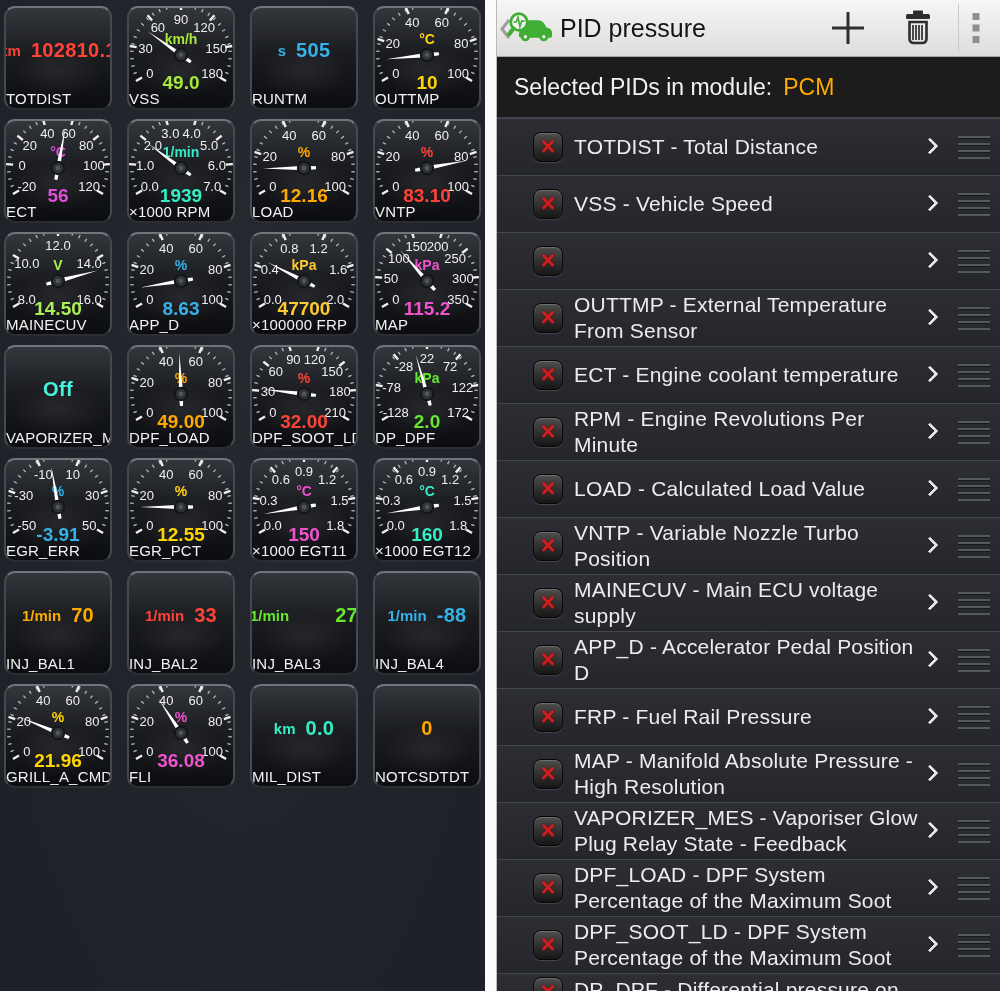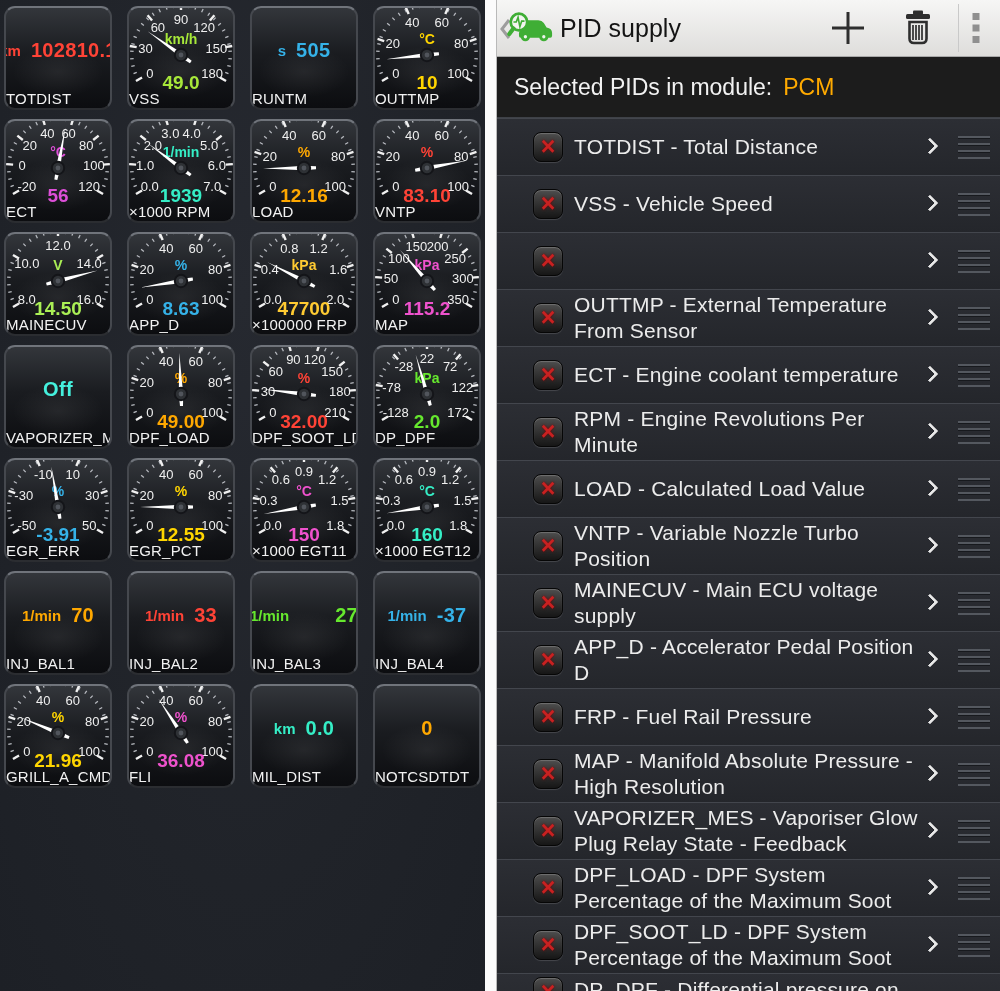--- a/index.html
+++ b/index.html
@@ -1075,21 +1075,21 @@
       <div class="tile">
         <div class="tt-body">
           <div class="tt-unit" style="color: rgb(102, 232, 46);">1/min</div>
           <div class="tt-value" style="color: rgb(102, 232, 46); margin-left: 36px;">27</div>
         </div>
         <div class="tile-name">INJ_BAL3</div>
       </div>
       <div class="tile">
         <div class="tt-body">
           <div class="tt-unit" style="color: rgb(53, 178, 232);">1/min</div>
-          <div class="tt-value" style="color: rgb(53, 178, 232);">-37</div>
+          <div class="tt-value" style="color: rgb(53, 178, 232);">-88</div>
         </div>
         <div class="tile-name">INJ_BAL4</div>
       </div>
       <div class="tile">
         <svg viewBox="0 0 104 84" width="104" height="84">
           <line x1="7.832704406993628" y1="72.49999999999999" x2="10.86379332023916" y2="70.74999999999999" stroke="#b7bac0" stroke-width="1.3"></line>
           <line x1="4.5254388191455845" y1="65.63239224268615" x2="7.783496939400301" y2="64.35369865740377" stroke="#b7bac0" stroke-width="1.3"></line>
           <line x1="2.278676478726993" y1="58.34856763177203" x2="5.690924171363378" y2="57.56974436292493" stroke="#b7bac0" stroke-width="1.3"></line>
           <line x1="1.142606343759816" y1="50.811234772907625" x2="4.632819633893945" y2="50.54967944535514" stroke="#b7bac0" stroke-width="1.3"></line>
           <line x1="1.142606343759816" y1="43.18876522709237" x2="4.632819633893945" y2="43.450320554644854" stroke="#b7bac0" stroke-width="1.3"></line>
@@ -1221,21 +1221,21 @@
           <path d="M13 26 L17 15 Q18 12 22 12 L34 12 Q38 12 40 15 L43 20 Q49 21 49 26 L49 29 Q49 31 47 31 L15 31 Q13 31 13 29 Z"></path>
           <circle cx="20" cy="30" r="5"></circle>
           <circle cx="40" cy="30" r="5"></circle>
         </g>
         <circle cx="20" cy="30" r="1.8" fill="#eef3ee"></circle>
         <circle cx="40" cy="30" r="1.8" fill="#eef3ee"></circle>
         <circle cx="13" cy="14" r="9" fill="#f3f4f1" stroke="#3fae35" stroke-width="3"></circle>
         <polyline points="7,14 10,14 12,9 14,19 16,13 19,13" fill="none" stroke="#3fae35" stroke-width="1.8"></polyline>
         <line x1="7" y1="21" x2="2.5" y2="27" stroke="#3fae35" stroke-width="4.5" stroke-linecap="round"></line>
       </svg>
-      <div class="page-title">PID supply</div>
+      <div class="page-title">PID pressure</div>
       <button class="abtn">
         <svg width="38" height="38" viewBox="0 0 38 38">
           <path d="M19 3 V35 M3 19 H35" stroke="#2e2e2e" stroke-width="3" fill="none"></path>
         </svg>
       </button>
       <button class="abtn">
         <svg width="36" height="38" viewBox="0 0 36 38">
           <rect x="13" y="1.5" width="10" height="4" rx="1" fill="#2e2e2e"></rect>
           <rect x="6" y="5" width="24" height="5" rx="1.5" fill="#2e2e2e"></rect>
           <path d="M9.5 13 H26.5 V29.5 Q26.5 34 22 34 H14 Q9.5 34 9.5 29.5 Z" fill="none" stroke="#2e2e2e" stroke-width="2.6"></path>

